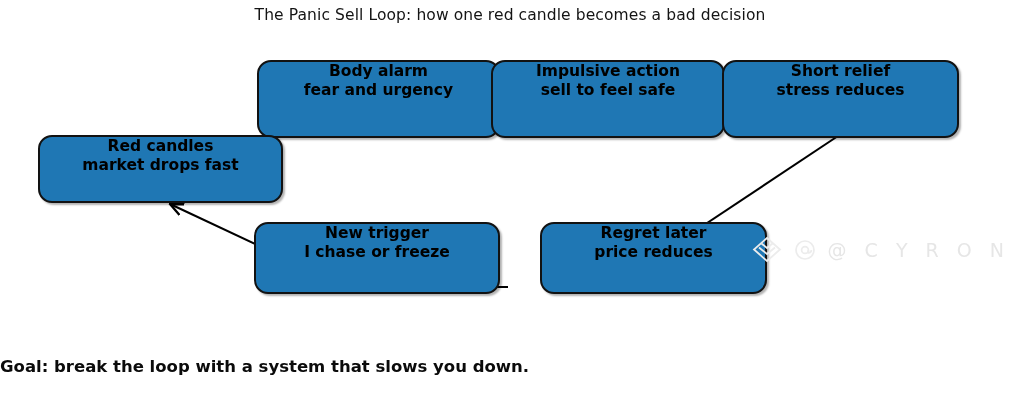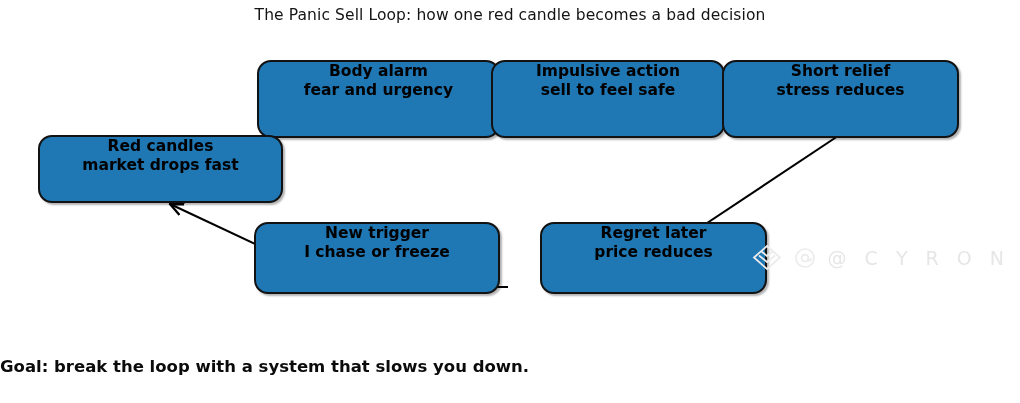--- a/index.html
+++ b/index.html
@@ -76,21 +76,21 @@
     left: 0; top: 0;
     width: 1020px;
     height: 403px;
     pointer-events: none;
   }
 
   
   .watermark {
     position: absolute;
     right: 10px;
-    bottom: 14px;
+    bottom: 22px;
     display: flex;
     align-items: center;
     gap: 10px;
     opacity: 1;
   }
   .watermark .wm-text {
     font-size: 19px;
     letter-spacing: 6px;
     color: #e6e6e6;
     font-weight: 400;

